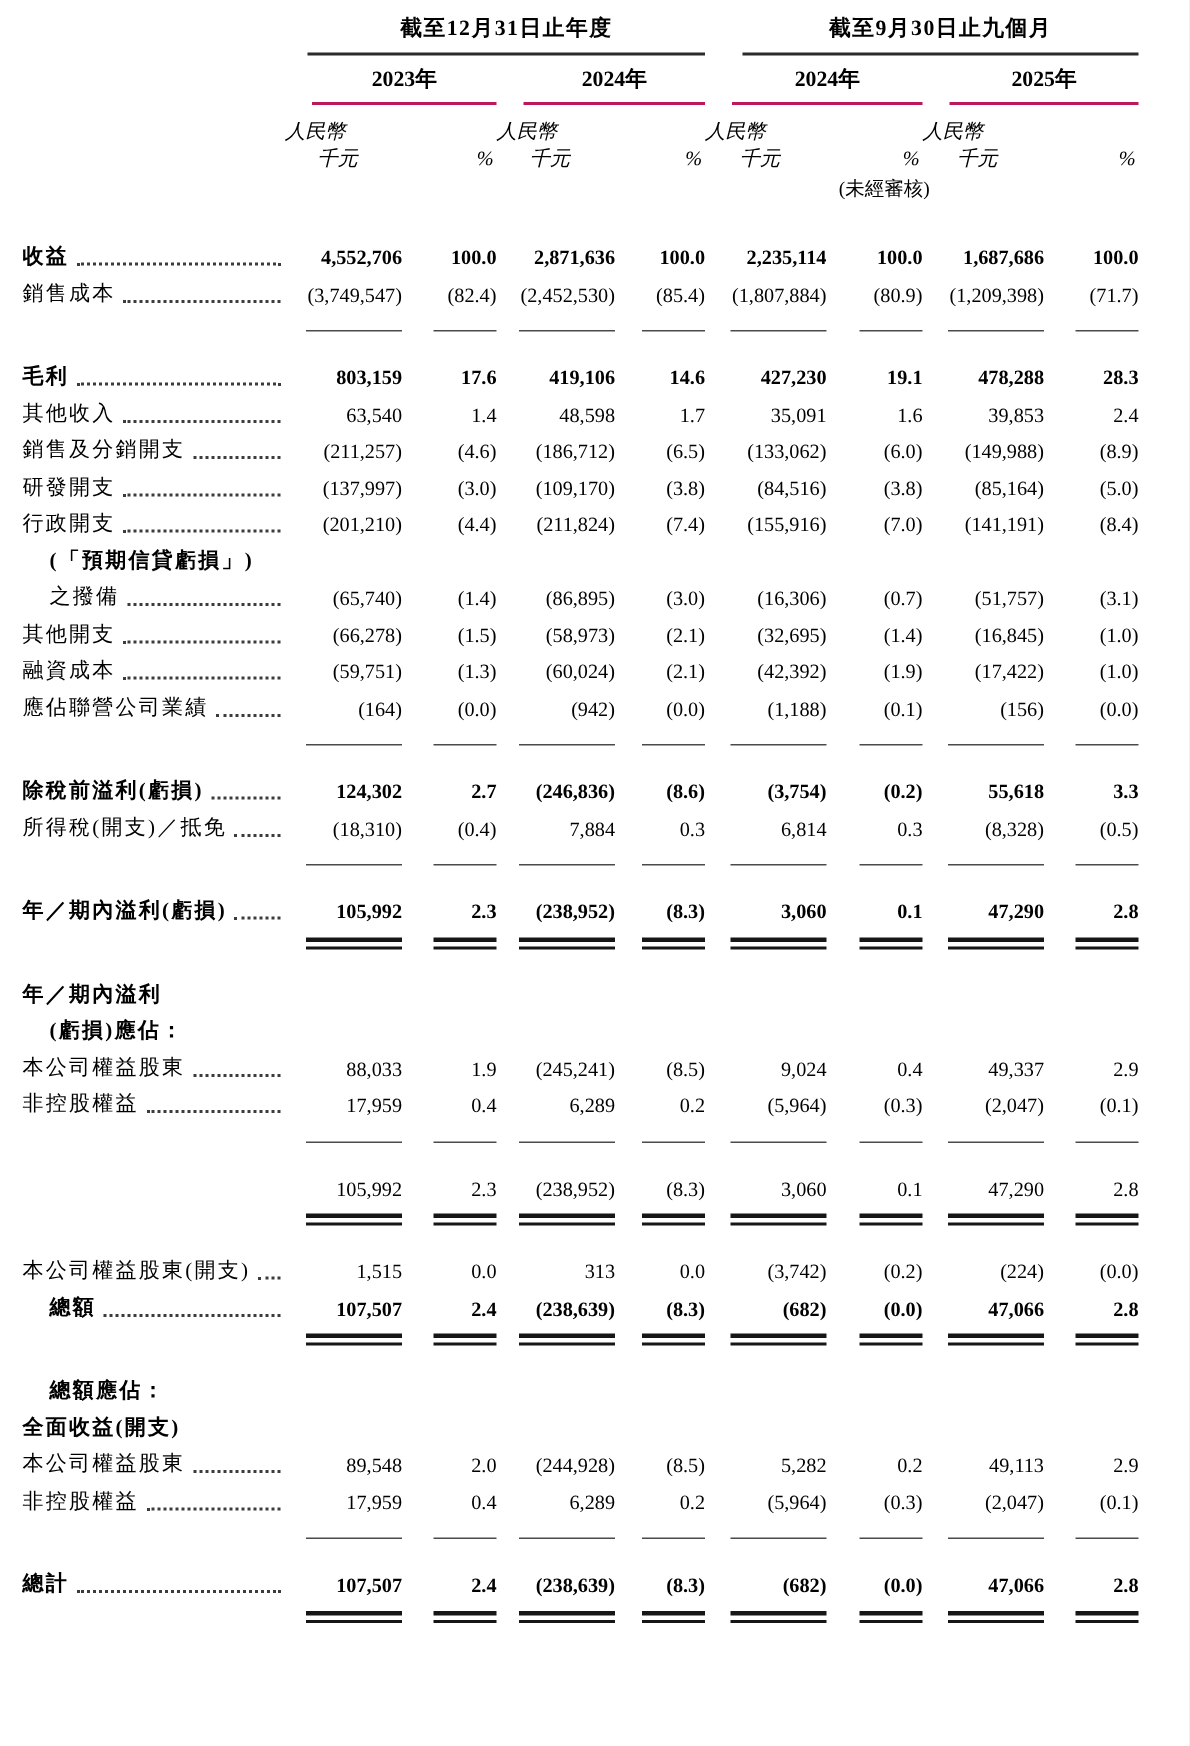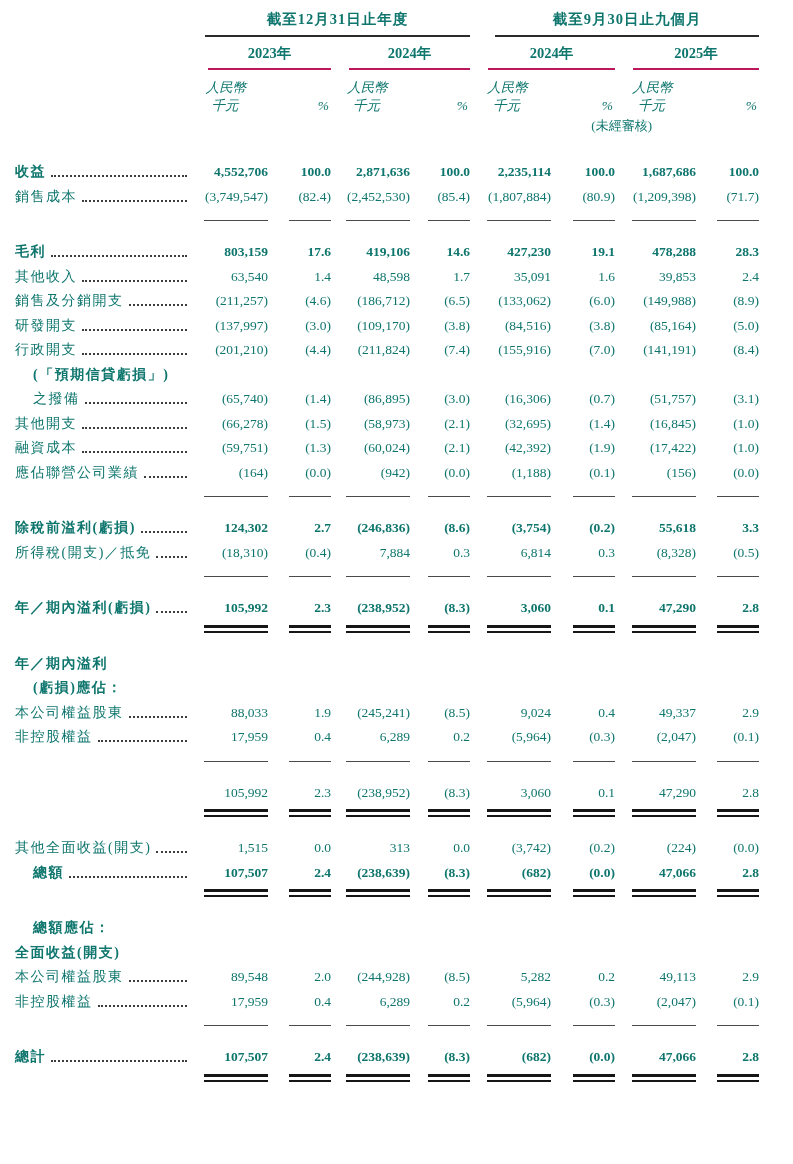--- a/index.html
+++ b/index.html
@@ -3,21 +3,21 @@
 <meta charset="utf-8">
 <style>
   * { margin: 0; padding: 0; box-sizing: border-box; }
   html, body { background: #e8e8e8; }
   body { font-family: "Liberation Serif", "DejaVu Serif", serif; }
   .page {
     position: relative;
     width: 793px; height: 1164px;
     margin: 0 auto;
     background: #ffffff;
-    color: #0f766e;
+    color: #000000;
     overflow: hidden;
   }
   table.fs {
     border-collapse: collapse;
     table-layout: fixed;
     margin-left: 15px;
     width: 744px;
   }
   td { vertical-align: bottom; }
 
@@ -27,28 +27,28 @@
     letter-spacing: 1px; white-space: nowrap;
     border-bottom: 2px solid #2b2b2b;
     padding: 10px 0 7px 0; margin-left: 15px; line-height: 18px;
   }
   .phead.g2 { margin-left: 25px; }
   .yhead {
     font-weight: 700; font-size: 14.5px; text-align: center;
     border-bottom: 2px solid #be185d;
     padding: 7px 0 6px 0; margin-left: 18px; line-height: 18px; white-space: nowrap;
   }
-  .rmb  { font-style: italic; font-size: 13.5px; text-align: center;
+  .rmb  { font-style: italic; font-size: 13.5px; text-align: left;
           padding: 9px 6px 0 0; line-height: 17px; white-space: nowrap; }
   .unit { font-style: italic; font-size: 13.5px; text-align: center;
           padding: 1px 8px 2px 0; line-height: 17px; white-space: nowrap; }
   .pcth { font-style: italic; font-size: 13.5px; text-align: right;
           padding: 1px 2px 2px 0; line-height: 17px; }
-  .unaud { font-size: 13px; text-align: right; white-space: nowrap;
-           position: relative; left: 37px; line-height: 17px; padding-top: 1px; }
+  .unaud { font-size: 13px; text-align: center; white-space: nowrap;
+           position: relative; left: 47px; line-height: 17px; padding-top: 1px; }
 
   
   .lblcell { white-space: nowrap; overflow: visible; }
   .lblin  { display: flex; align-items: flex-end;
             font-size: 14px; letter-spacing: 1.5px; line-height: 18px;
             padding: 3px 0 3.5px 0; }
   .lab    { white-space: nowrap; }
   .ind .lab { padding-left: 18px; }
   .b      { font-weight: 700; }
   .leader { flex: 1; min-width: 6px;
@@ -910,21 +910,21 @@
           <td>
             <div class="rule double rp"></div>
           </td>
         </tr>
         <tr class="spacer">
           <td colspan="9"></td>
         </tr>
         <tr>
           <td class="lblcell">
             <div class="lblin">
-              <span class="lab">其他全面收益(開支)</span>
+              <span class="lab">本公司權益股東(開支)</span>
               <span class="leader"></span>
             </div>
           </td>
           <td>
             <div class="num v">1,515</div>
           </td>
           <td>
             <div class="num p">0.0</div>
           </td>
           <td>

